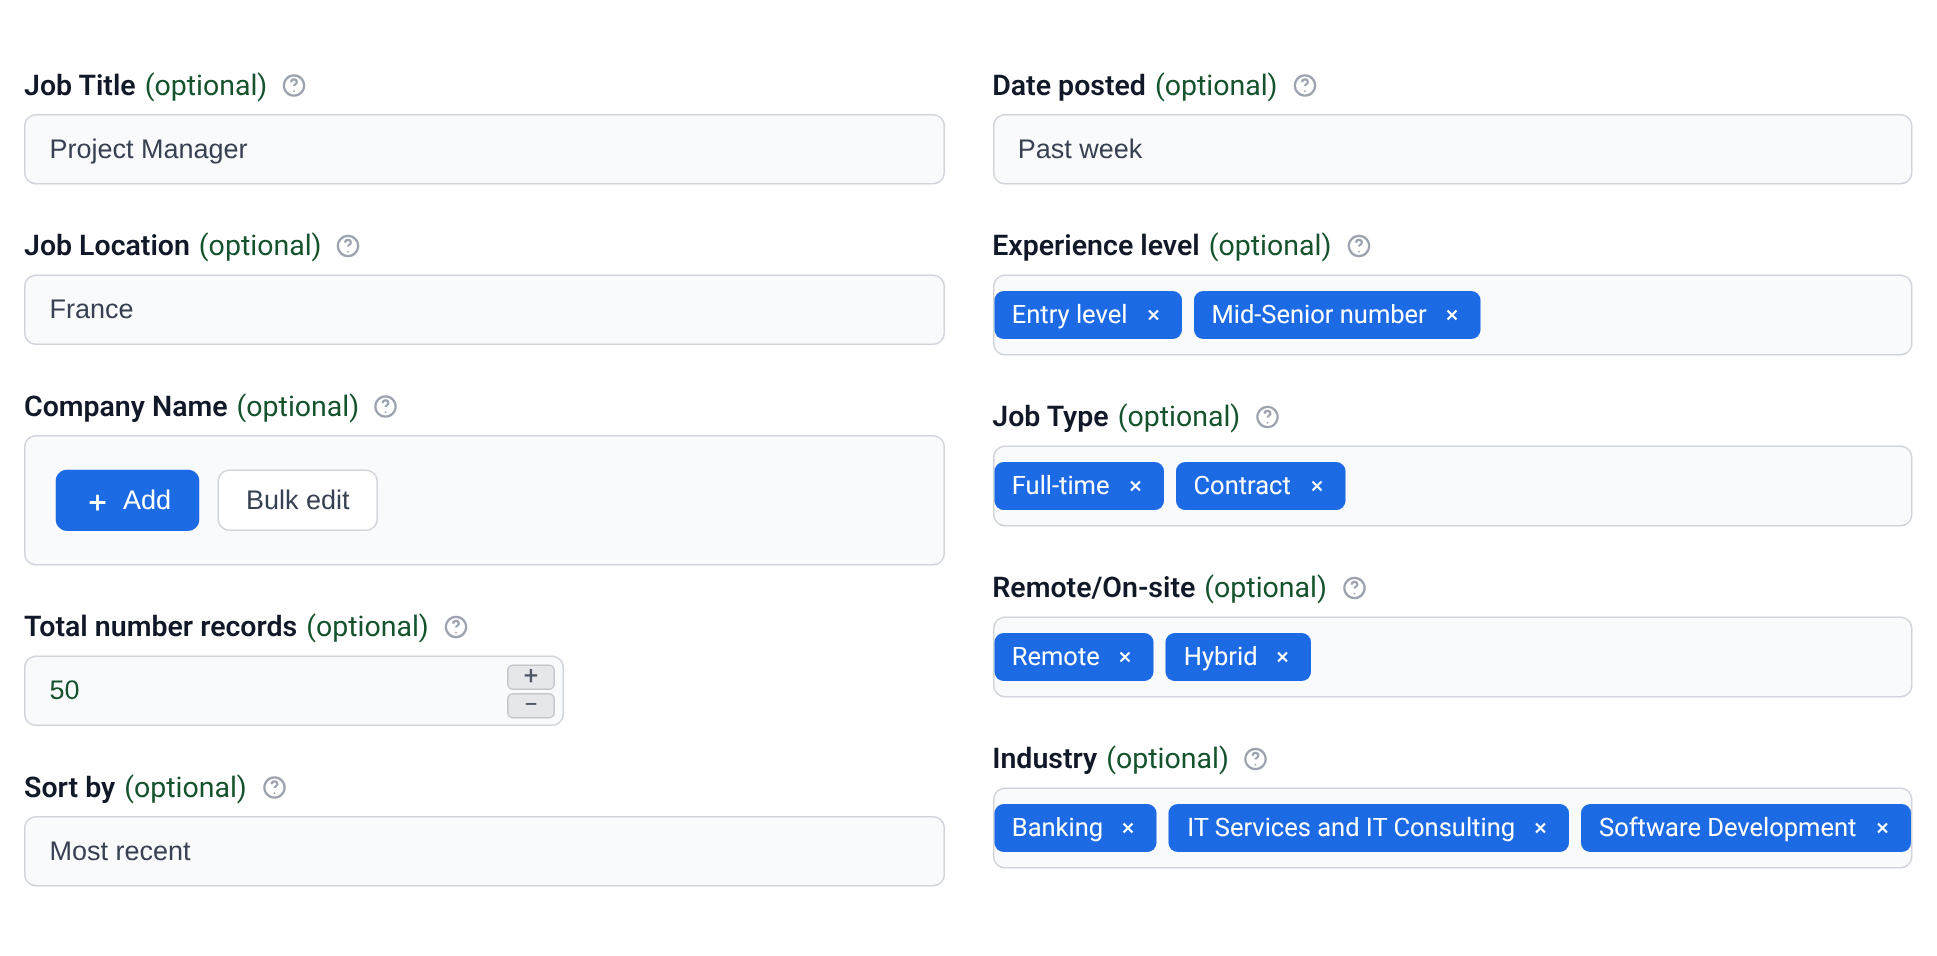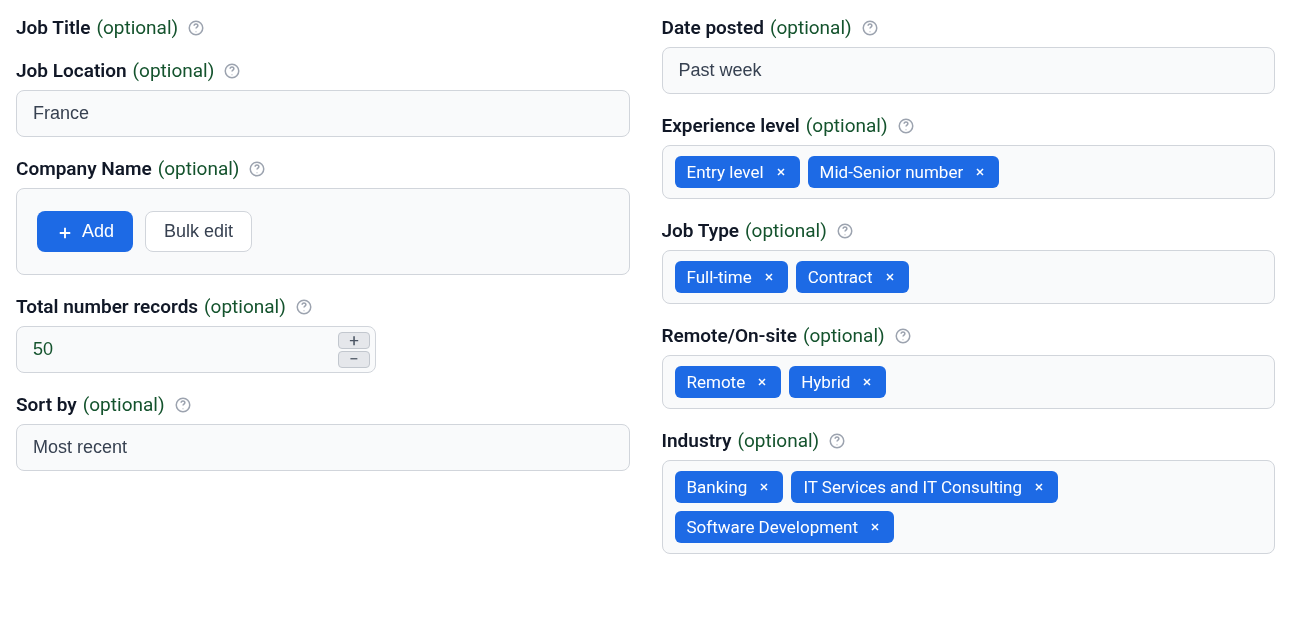--- a/index.html
+++ b/index.html
@@ -15,20 +15,21 @@
   .columns {
     display: flex;
     gap: 32px;
   }
   .col {
     flex: 1;
     min-width: 0;
   }
   .field {
     margin-bottom: 20px;
+    margin-top: 29px;
   }
   .label-row {
     display: flex;
     align-items: center;
     gap: 6px;
     margin-bottom: 8px;
   }
   .label {
     font-weight: 600;
     font-size: 19px;
@@ -123,21 +124,21 @@
     color: #4b5563;
     cursor: pointer;
     line-height: 1;
     font-size: 17px;
   }
   .tag-box {
     width: 100%;
     border: 1px solid #d1d5db;
     border-radius: 8px;
     background: #f9fafb;
-    padding: 10px 12px;
+    padding: 10px 0;
     display: flex;
     flex-wrap: wrap;
     gap: 8px;
     align-items: center;
     min-height: 52px;
   }
   .tag {
     display: inline-flex;
     align-items: center;
     gap: 10px;
@@ -170,20 +171,21 @@
         <span class="label">Job Title</span>
         <span class="optional">(optional)</span>
         <span class="help-icon">
           <svg viewBox="0 0 24 24" fill="none" stroke="currentColor" stroke-width="2">
               <circle cx="12" cy="12" r="9"></circle>
               <path d="M9.5 9a2.5 2.5 0 0 1 5 0c0 1.5-2.5 2-2.5 3.5"></path>
               <circle cx="12" cy="17" r="0.8" fill="currentColor" stroke="none"></circle>
             </svg>
         </span>
       </div>
+      <input class="text-input" value="Project Manager" style="">
     </div>
 
     <div class="field">
       <div class="label-row">
         <span class="label">Job Location</span>
         <span class="optional">(optional)</span>
         <span class="help-icon">
           <svg viewBox="0 0 24 24" fill="none" stroke="currentColor" stroke-width="2">
               <circle cx="12" cy="12" r="9"></circle>
               <path d="M9.5 9a2.5 2.5 0 0 1 5 0c0 1.5-2.5 2-2.5 3.5"></path>

